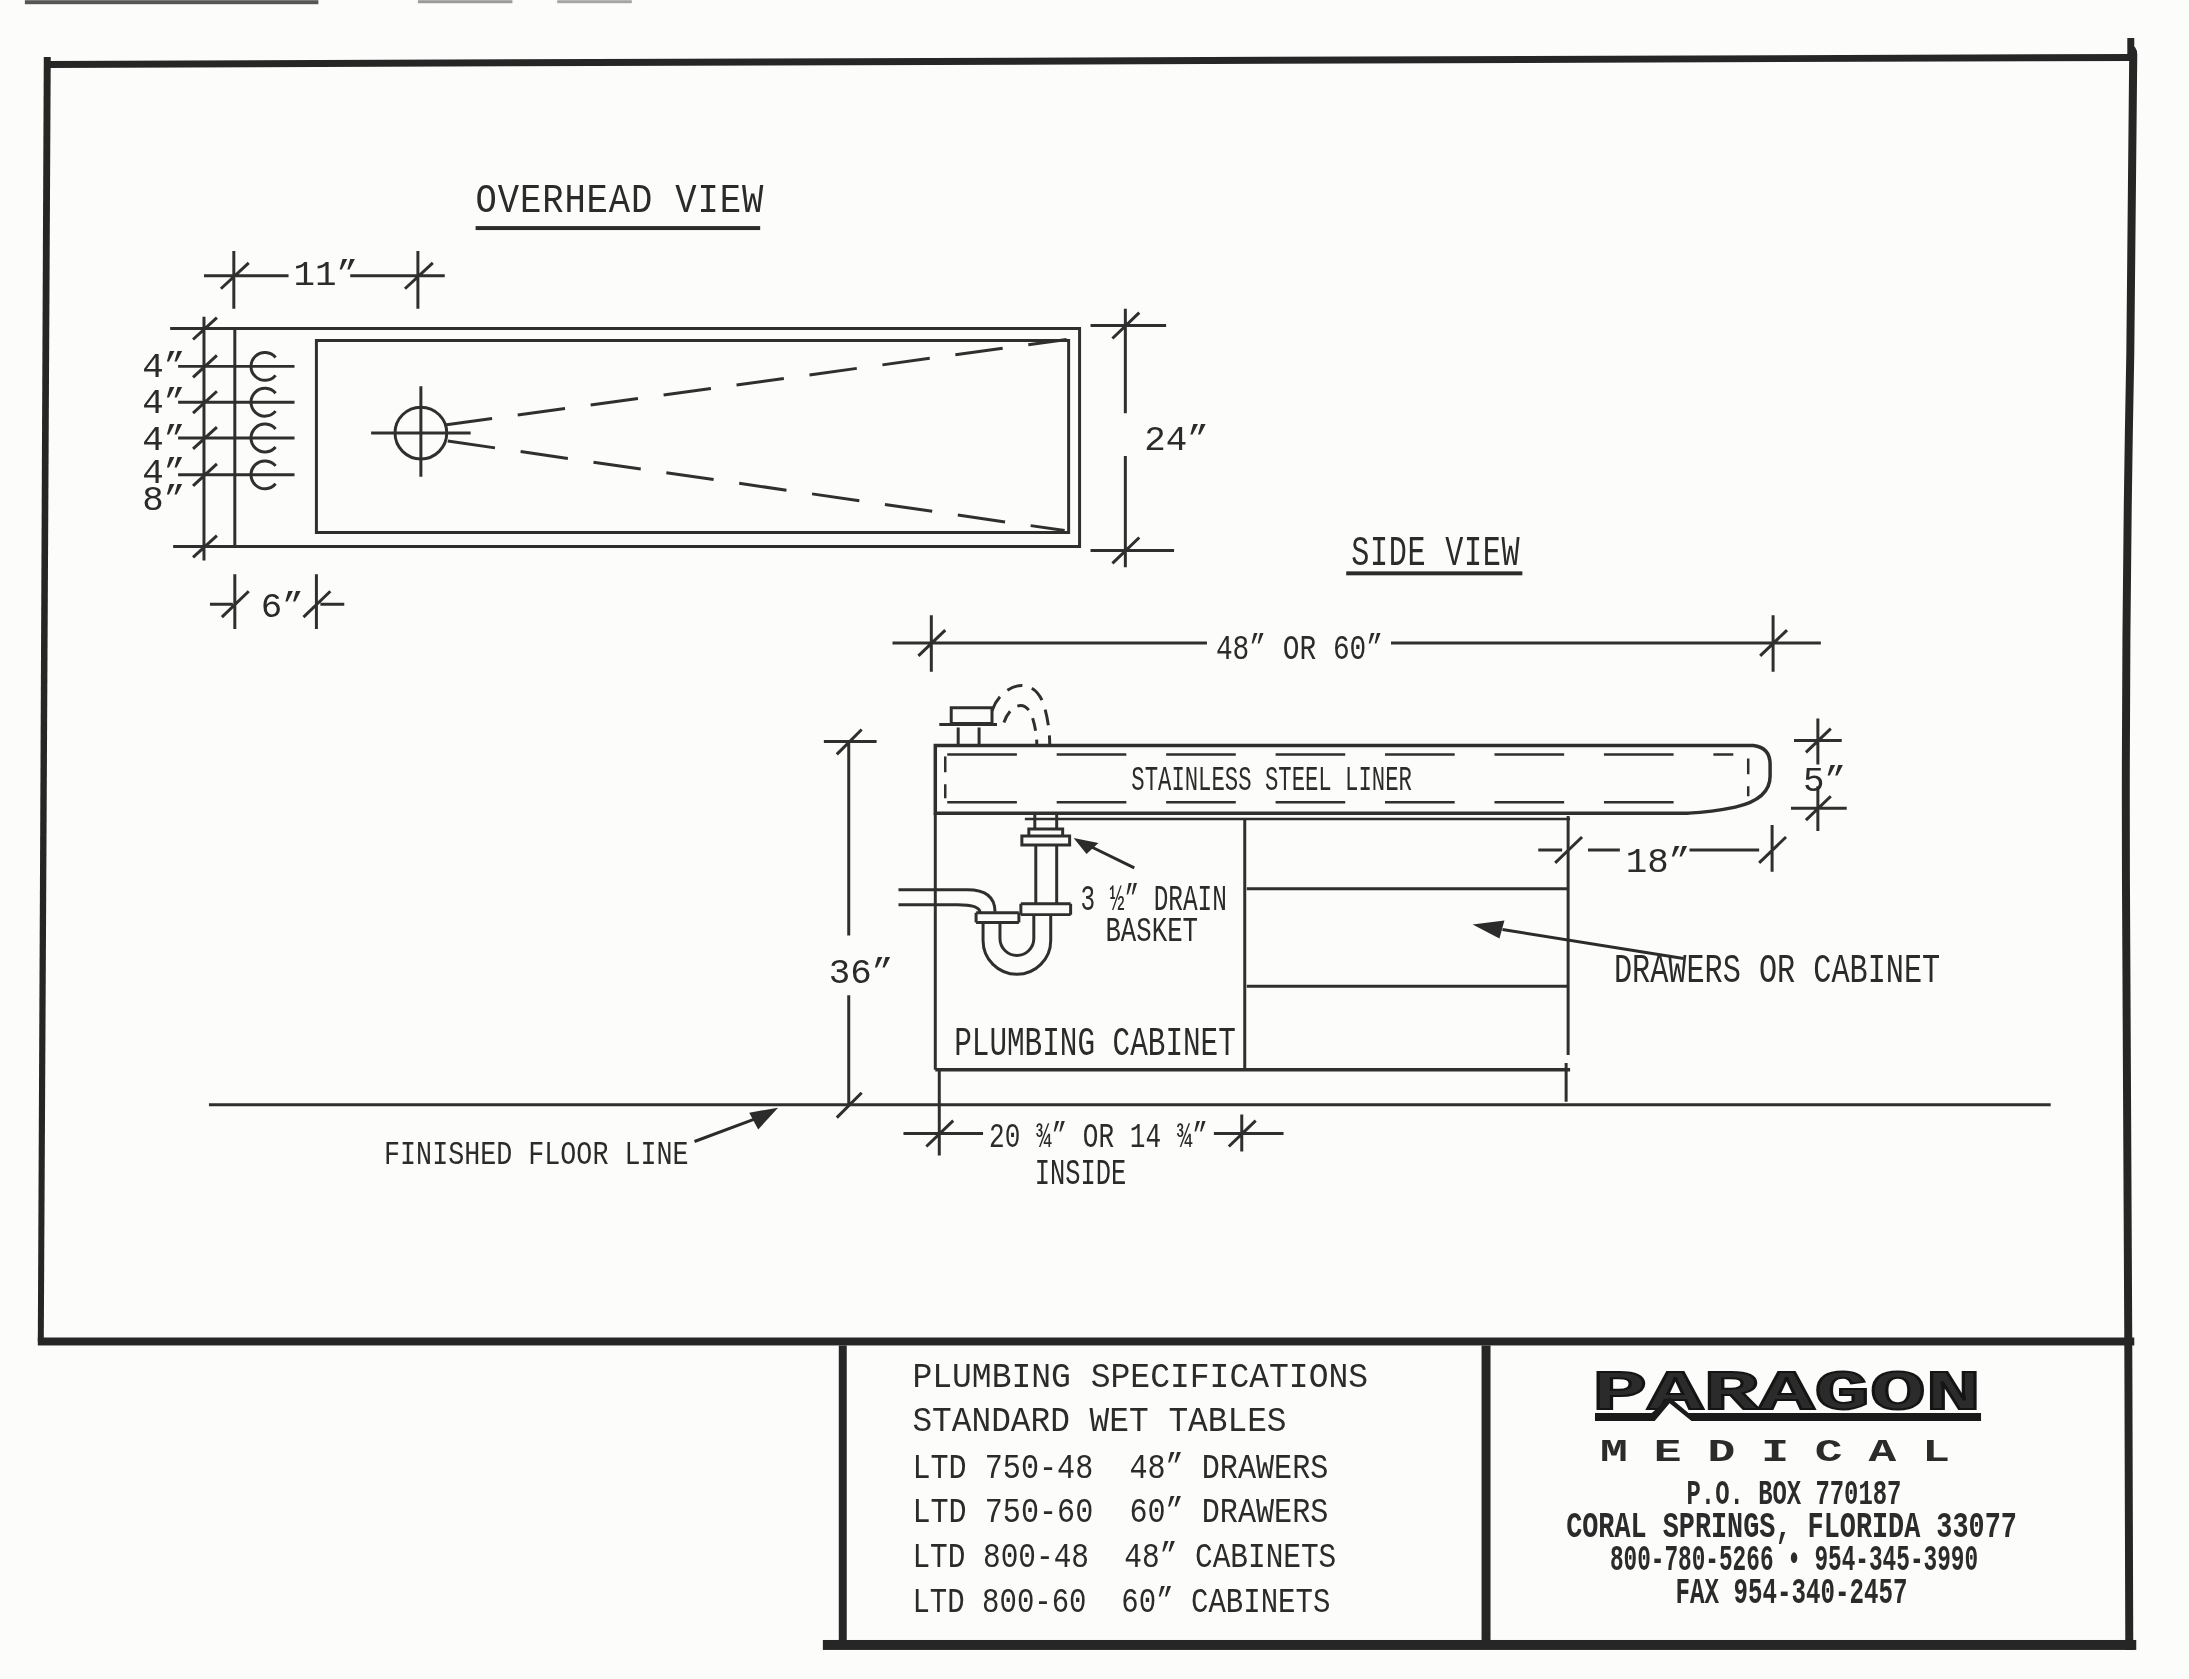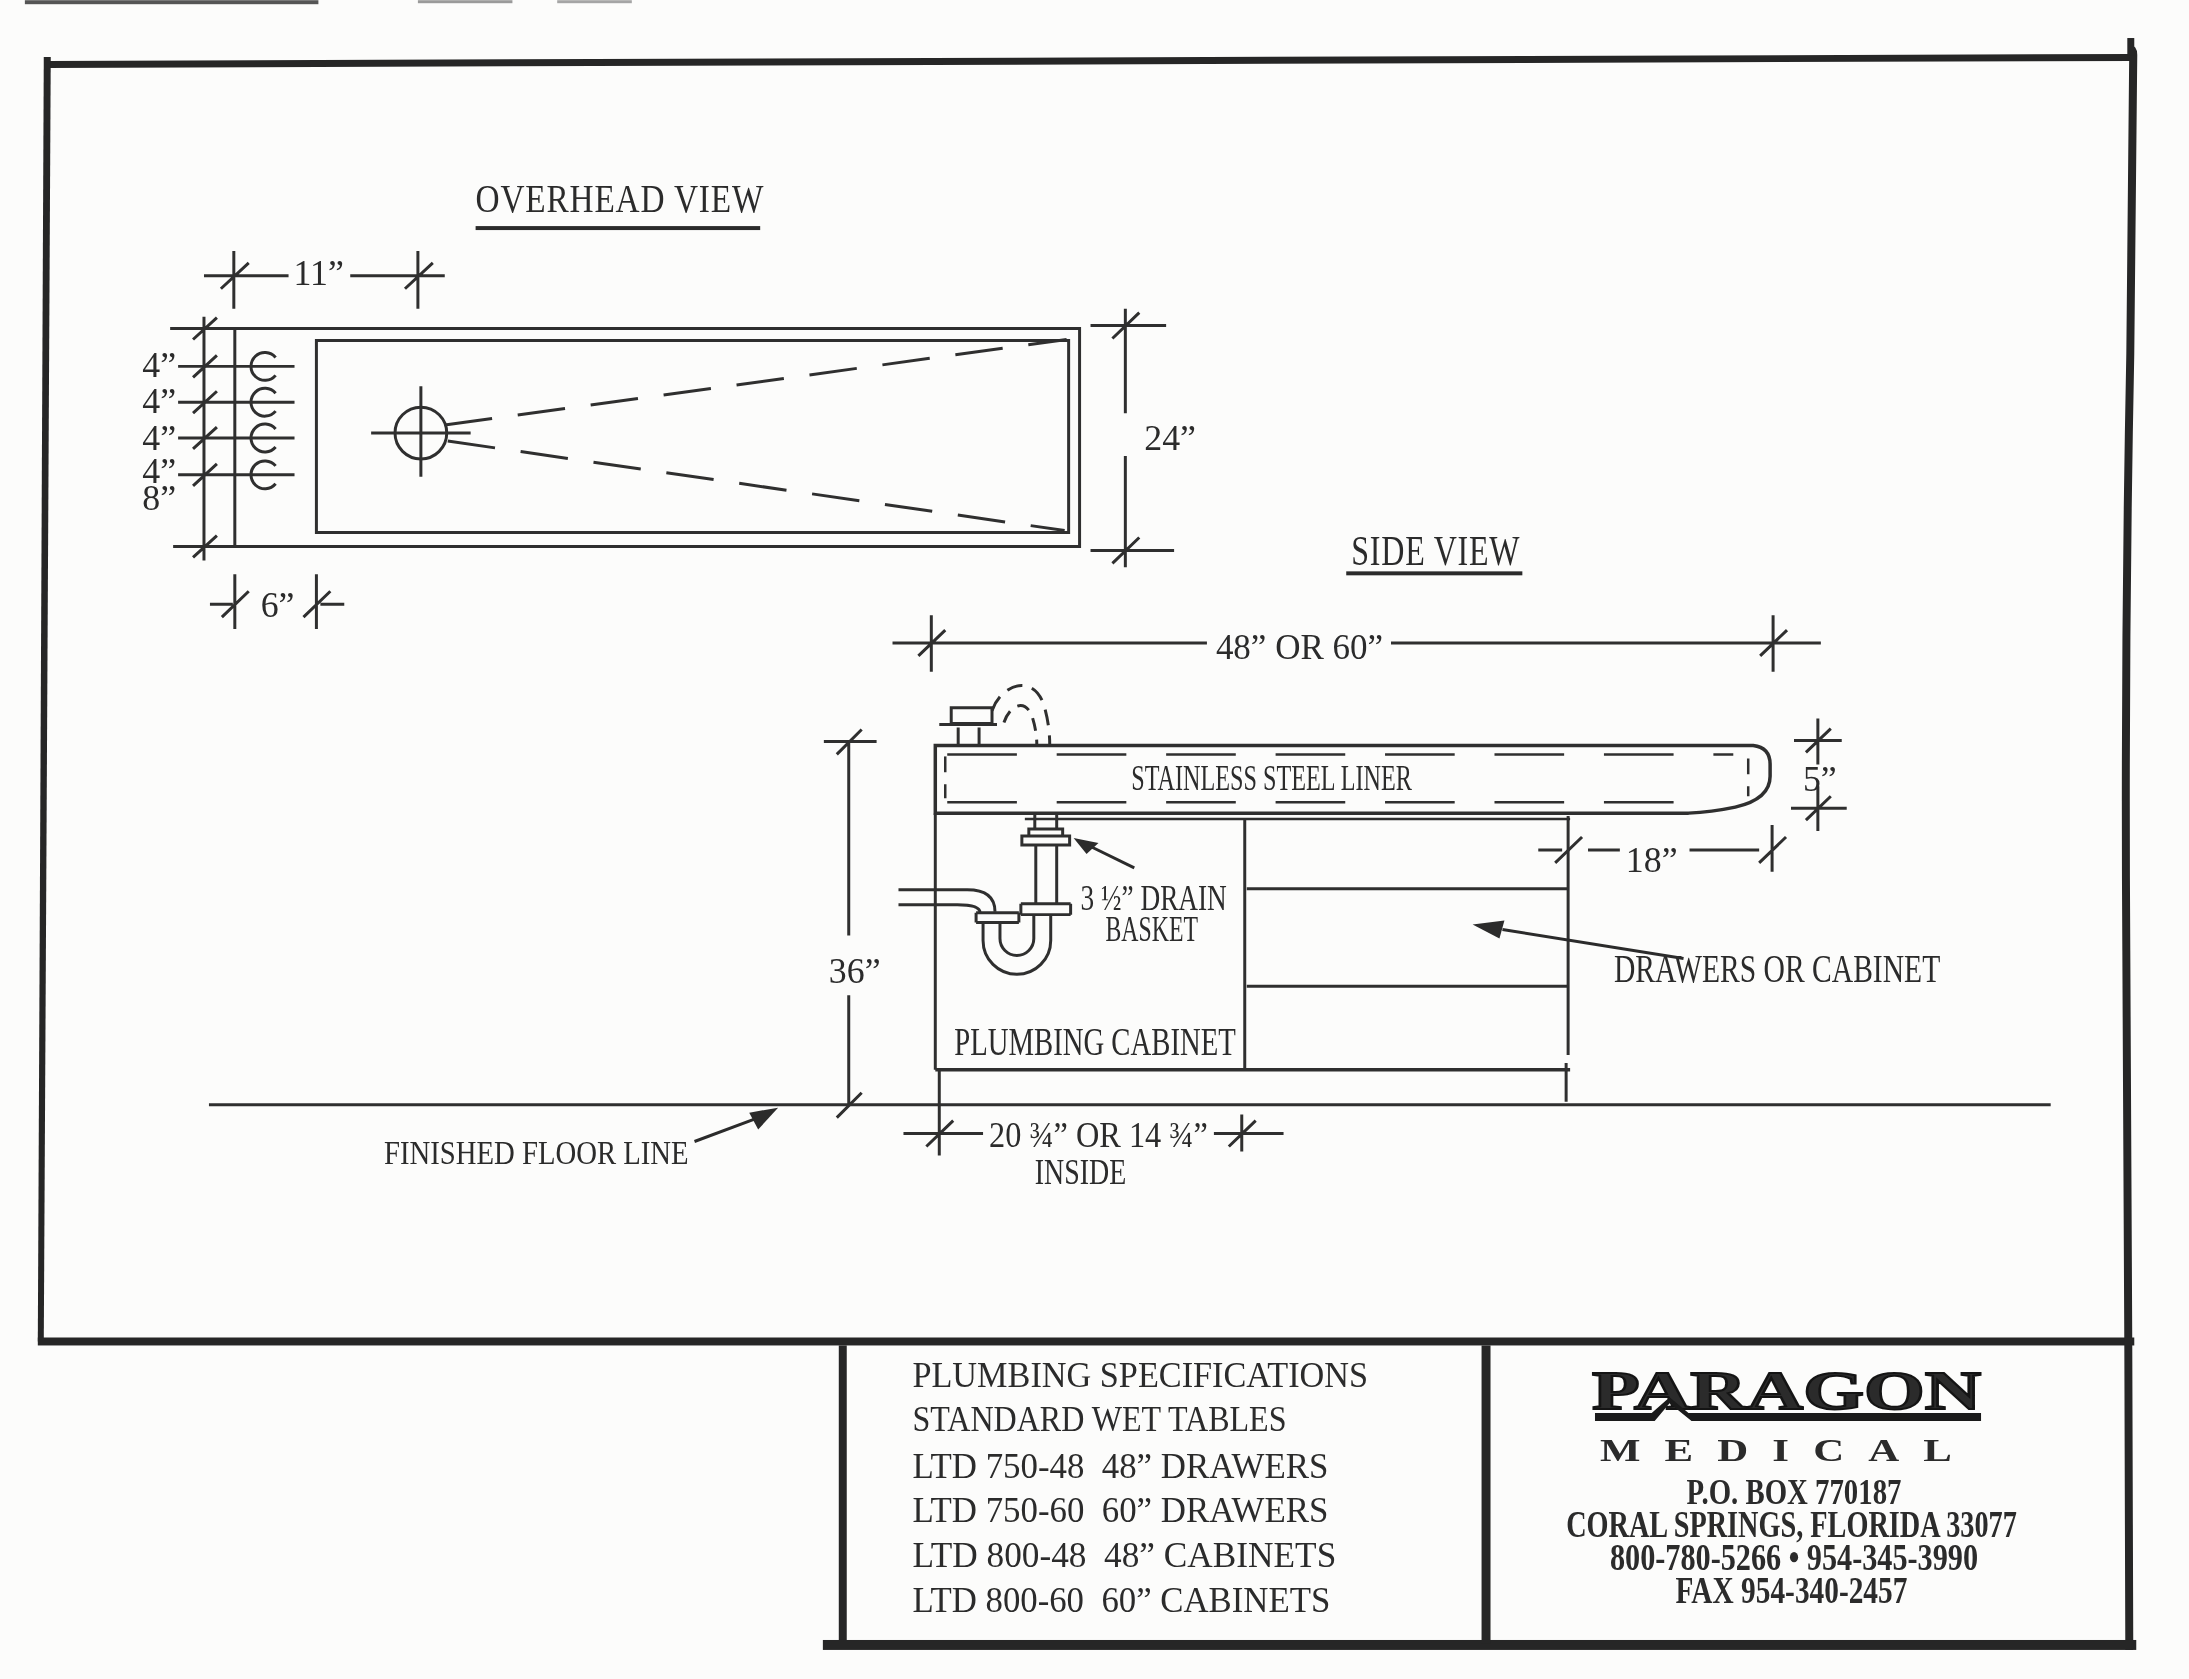--- a/index.html
+++ b/index.html
@@ -1,17 +1,17 @@
 <!DOCTYPE html>
 <html><head>
 <meta charset="utf-8">
 <style>
   html,body{margin:0;padding:0;background:#ffffff;}
   #page{position:relative;width:2189px;height:1680px;background:#fcfcfb;overflow:hidden;
-        font-family:Liberation Serif, serif;}
+        font-family:Liberation Mono, monospace;}
   svg text{fill:#2b2b2b;}
 </style>
 </head>
 <body>
 <div id="page">
 <svg width="2189" height="1680" viewBox="0 0 2200 1688">
 
   <g>
     <rect x="25" y="0" width="295" height="4" fill="#555555"></rect>
     <rect x="420" y="0" width="95" height="3" fill="#9a9a9a"></rect>

